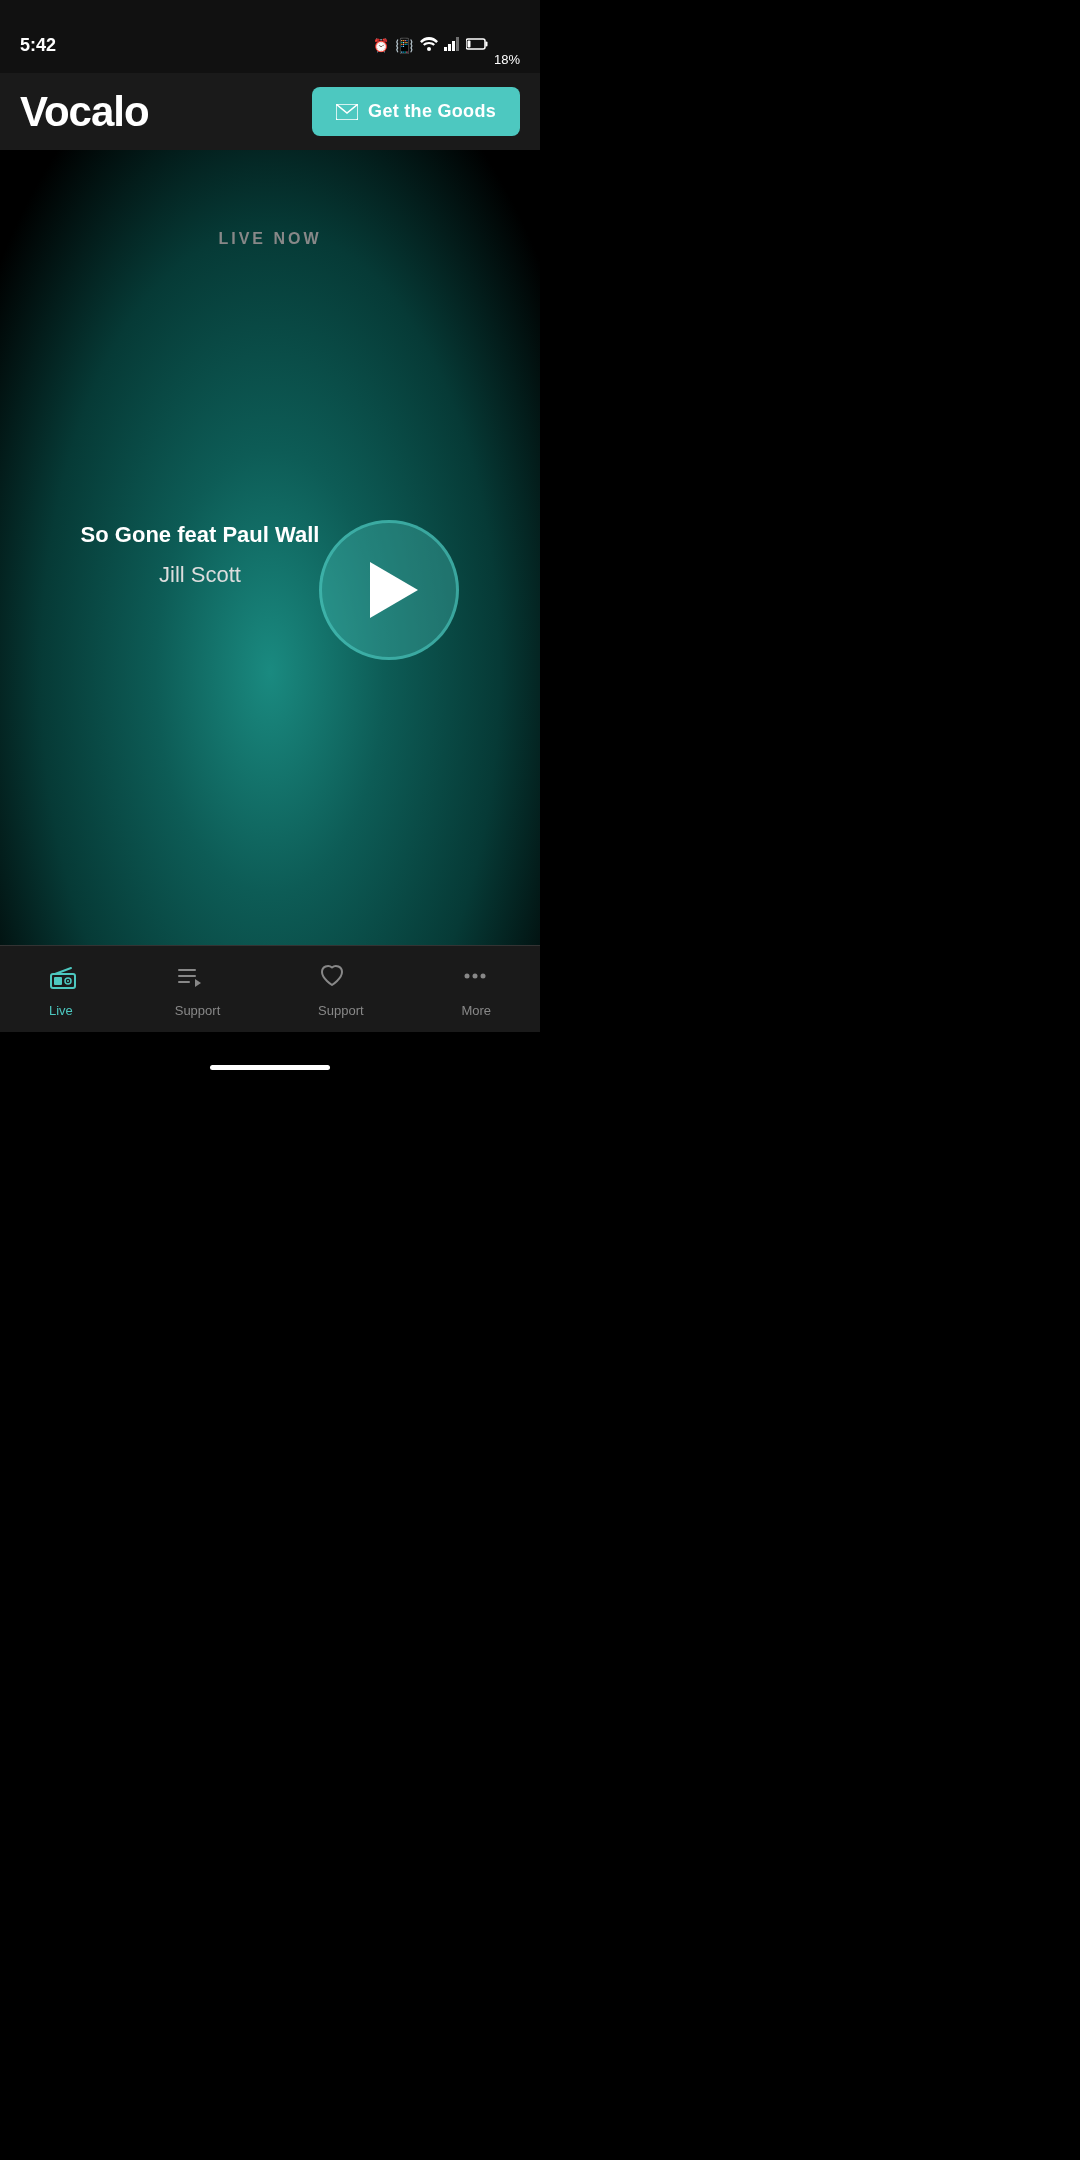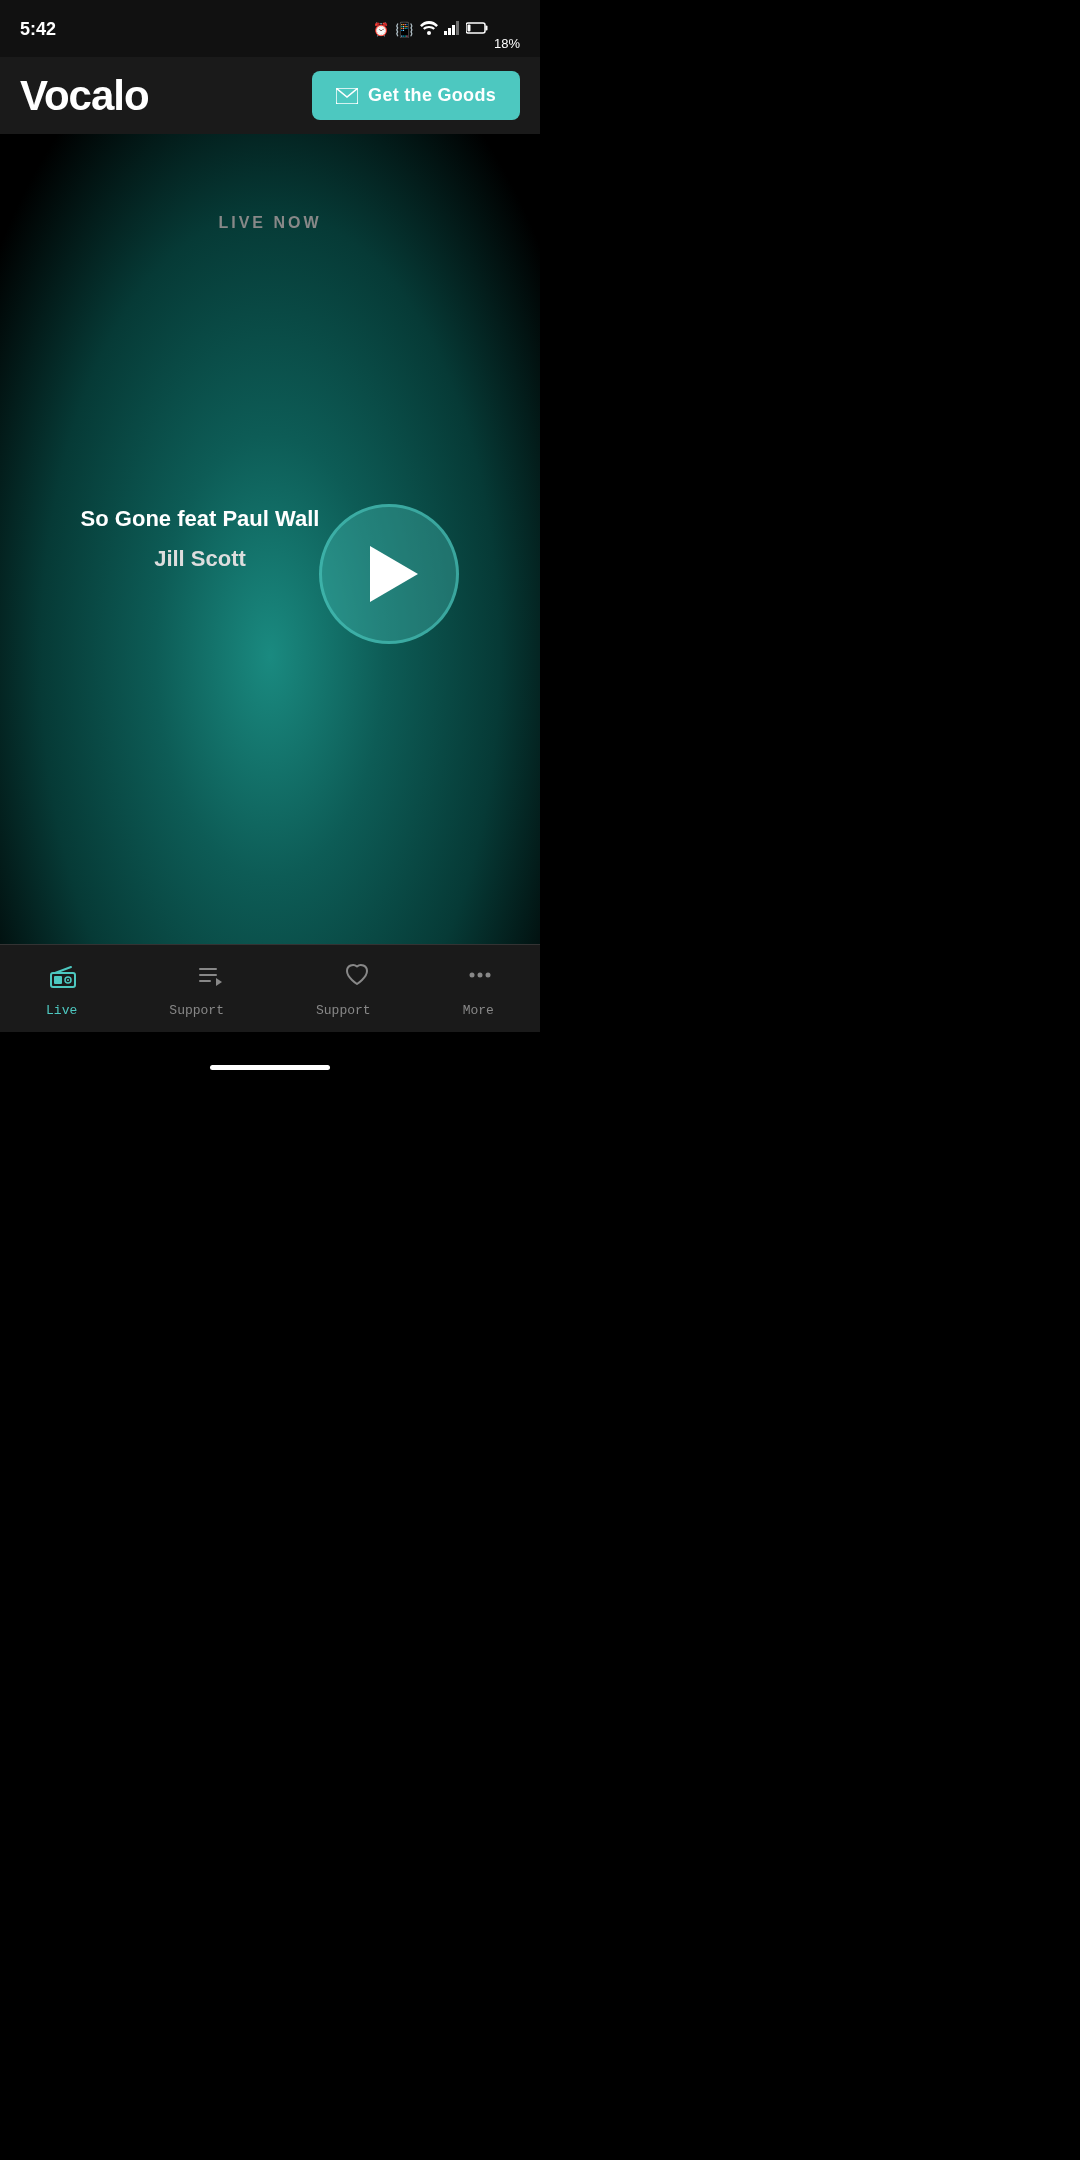--- a/index.html
+++ b/index.html
@@ -12,21 +12,21 @@
       font-family: 'Arial', sans-serif;
       overflow: hidden;
       position: relative;
     }
 
     
     .status-bar {
       display: flex;
       justify-content: space-between;
       align-items: center;
-      padding: 8px 20px 6px;
+      padding: 24px 20px 6px;
       background: #111;
       z-index: 10;
       position: relative;
     }
 
     .status-time {
       color: #fff;
       font-size: 18px;
       font-weight: bold;
     }
@@ -115,21 +115,21 @@
       color: #fff;
       font-size: 22px;
       font-weight: 900;
       margin-bottom: 14px;
       line-height: 1.2;
     }
 
     .song-artist {
       color: #ddd;
       font-size: 22px;
-      font-weight: 700;
+      font-weight: 400;
     }
 
     .play-button {
       width: 140px;
       height: 140px;
       border-radius: 50%;
       border: 3px solid rgba(77, 200, 192, 0.6);
       background: rgba(77, 200, 192, 0.35);
       display: flex;
       align-items: center;
@@ -156,24 +156,23 @@
       justify-content: space-around;
       align-items: center;
       background: #1a1a1a;
       padding: 16px 0 14px;
       border-top: 1px solid #333;
     }
 
     .nav-item {
       display: flex;
       flex-direction: column;
-      align-items: flex-end;
+      align-items: flex-start;
       gap: 6px;
       cursor: pointer;
-      font-family: Liberation Mono, monospace;
     }
 
     .nav-icon {
       font-size: 26px;
     }
 
     .nav-label {
       font-size: 13px;
       font-weight: 500;
     }

